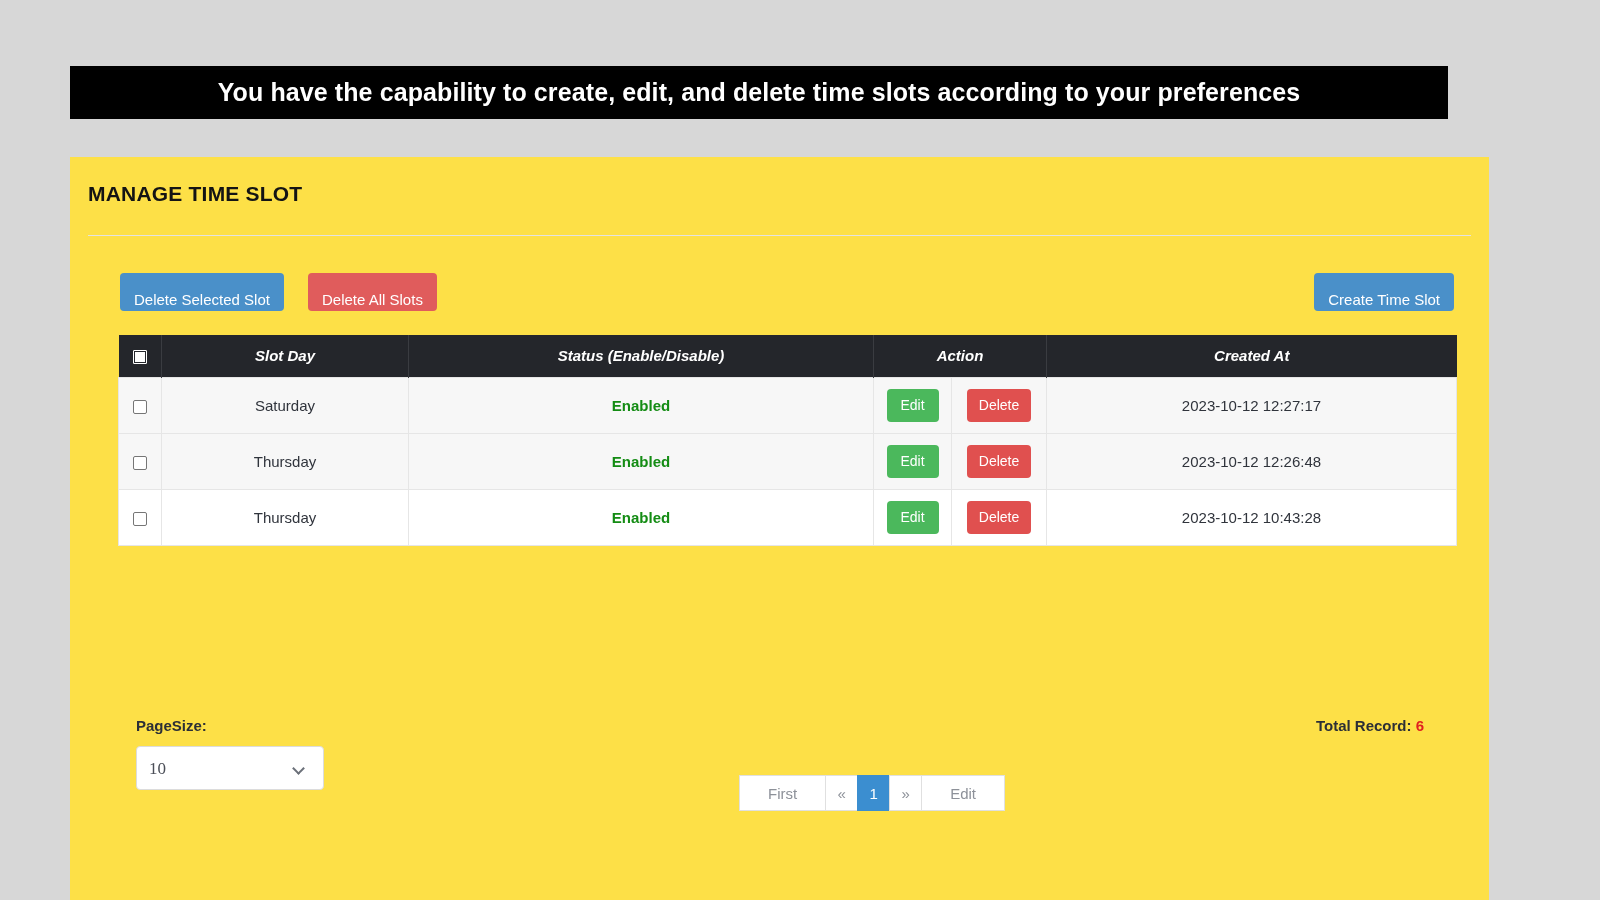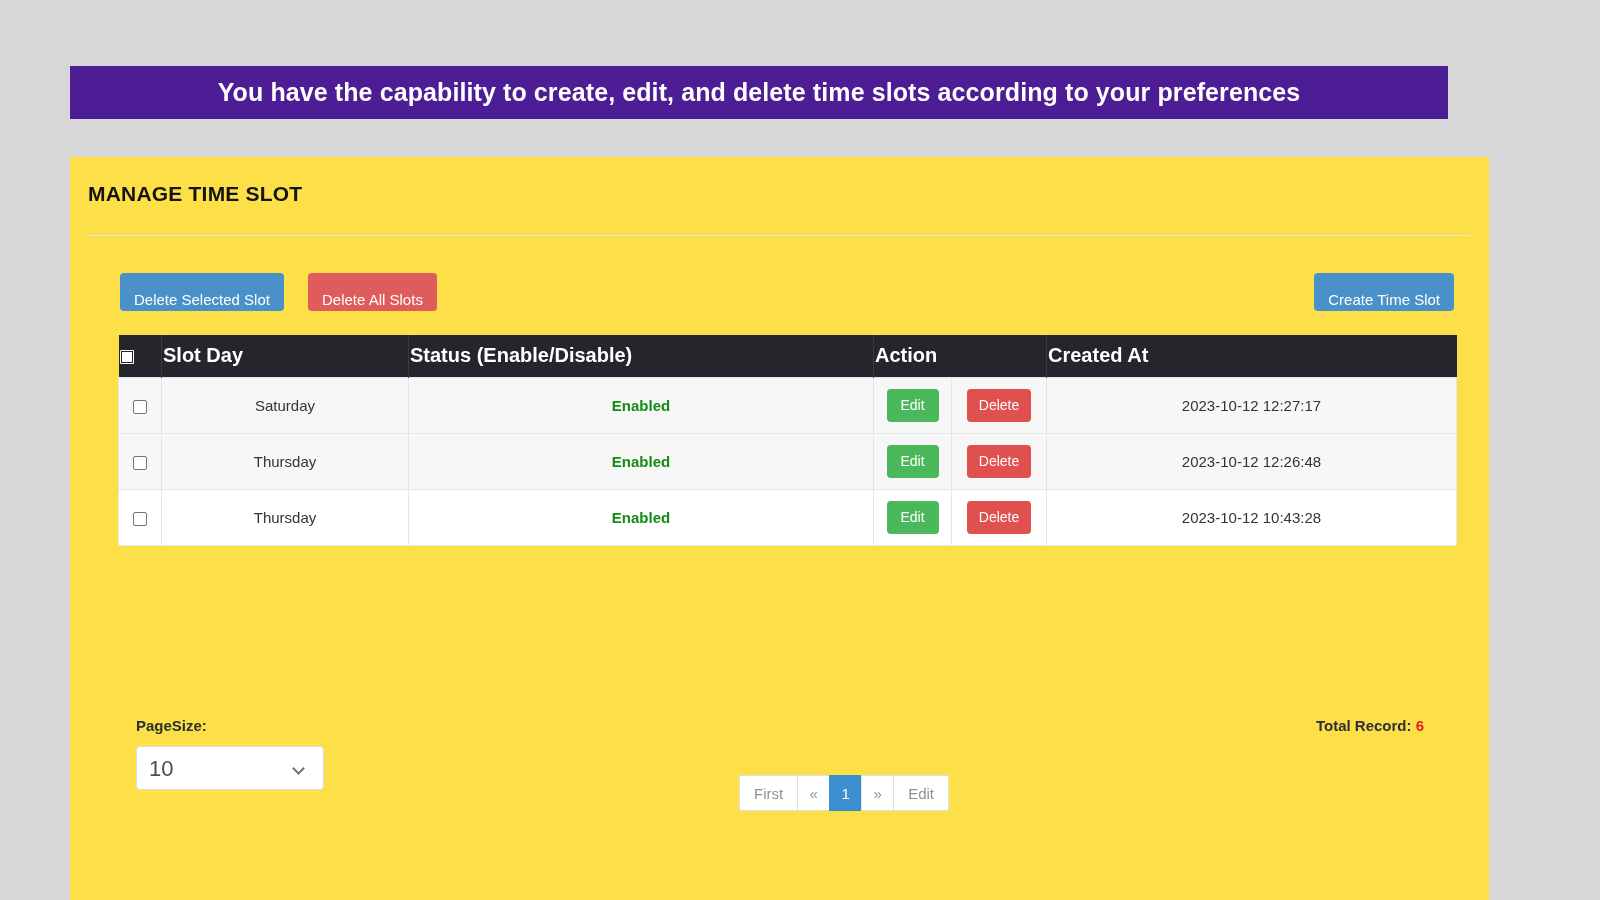--- a/index.html
+++ b/index.html
@@ -16,21 +16,21 @@
     width: 1600px; height: 900px;
     background: #d7d7d7;
     overflow: hidden;
   }
 
   
   .banner {
     position: absolute;
     left: 70px; top: 66px;
     width: 1378px; height: 53px;
-    background: #4c1d95;
+    background: #000000;
     display: flex;
     align-items: center;
     justify-content: center;
   }
   .banner-text {
     color: #ffffff;
     font-size: 25px;
     font-weight: bold;
     letter-spacing: 0.1px;
     white-space: nowrap;
@@ -90,26 +90,27 @@
     width: 1338px;
   }
   table.slots {
     border-collapse: collapse;
     width: 1338px;
     table-layout: fixed;
   }
   table.slots thead th {
     background: #24262b;
     color: #ffffff;
-    font-size: 20px;
+    font-size: 15px;
     font-weight: bold;
     height: 42px;
     border-right: 1px solid #3a3c41;
-    text-align: left;
+    text-align: center;
     vertical-align: middle;
+    font-style: italic;
   }
   table.slots thead th:last-child { border-right: none; }
 
   table.slots tbody td {
     height: 56px;
     font-size: 15px;
     color: #30343c;
     text-align: center;
     vertical-align: middle;
     border: 1px solid #e6e6e6;
@@ -178,23 +179,23 @@
     font-weight: bold;
     color: #2c2f36;
   }
   .pagesize-select {
     position: absolute;
     left: 18px; top: 29px;
     width: 188px; height: 44px;
     border: 1px solid #dcdcdc;
     border-radius: 4px;
     background: #ffffff;
-    font-size: 22px;
+    font-size: 17px;
     color: #4a4e57;
-    font-family: Liberation Sans, sans-serif;
+    font-family: Liberation Serif, serif;
     padding: 0 12px;
     cursor: pointer;
     appearance: none;
     -webkit-appearance: none;
   }
   .select-caret {
     position: absolute;
     left: 176px; top: 47px;
     width: 9px; height: 9px;
     border-right: 2px solid #6b7079;
@@ -205,21 +206,21 @@
 
   .pagination {
     position: absolute;
     left: 621px; top: 58px;
     display: flex;
   }
   .pg {
     height: 36px;
     min-width: 36px;
     line-height: 36px;
-    padding: 0 14px;
+    padding: 0 28px;
     border: 1px solid #e0e0e0;
     border-right: none;
     background: #ffffff;
     color: #8d9199;
     font-size: 15px;
     text-align: center;
     cursor: pointer;
     font-family: "Liberation Sans", sans-serif;
     display: inline-block;
   }

